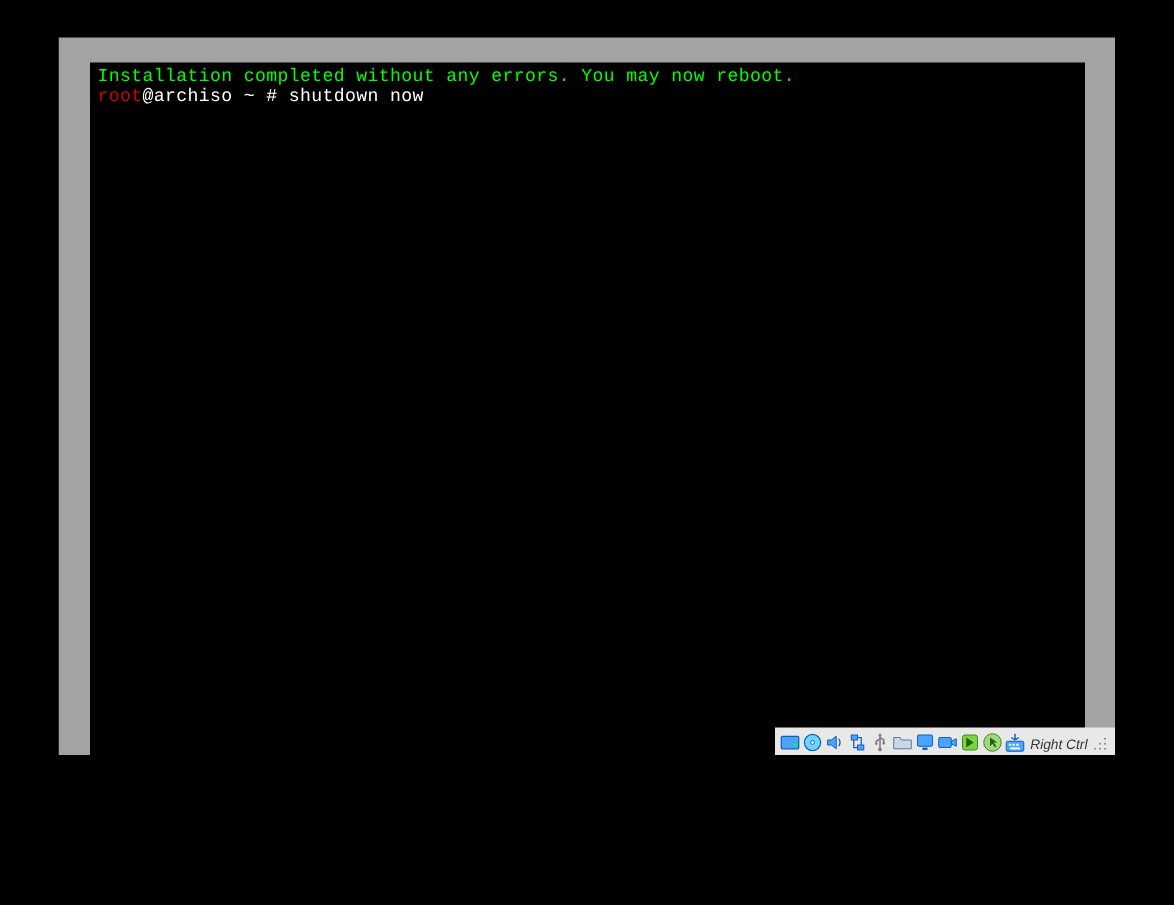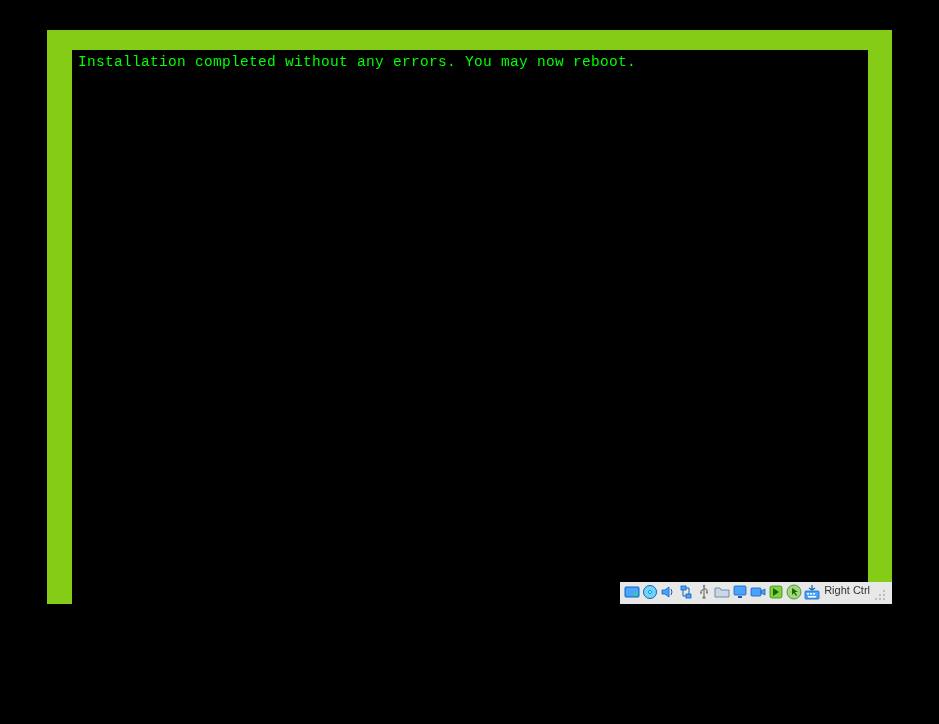--- a/index.html
+++ b/index.html
@@ -14,21 +14,21 @@
       font-family: monospace;
       overflow: hidden;
       position: relative;
     }
     .outer-container {
       position: absolute;
       left: 47px;
       top: 30px;
       width: 845px;
       height: 574px;
-      background: #84cc16;
+      background: #a3a3a3;
       box-shadow: 0 2px 10px rgba(0,0,0,0.5);
     }
     .terminal {
       position: absolute;
       left: 25px;
       top: 20px;
       width: 796px;
       height: 608px;
       background: #000000;
       padding: 4px 6px;
@@ -48,24 +48,25 @@
     }
     .red {
       color: #d00000;
     }
     .statusbar {
       position: absolute;
       bottom: 0;
       right: 0;
       height: 22px;
       display: flex;
-      align-items: flex-start;
+      align-items: flex-end;
       gap: 2px;
       padding: 2px 6px 2px 4px;
       background: #e8e8e8;
+      font-style: italic;
     }
     .status-icon {
       width: 16px;
       height: 16px;
       display: flex;
       align-items: center;
       justify-content: center;
       cursor: pointer;
     }
     .status-icon svg {
@@ -85,20 +86,21 @@
       align-self: flex-end;
       margin-bottom: 1px;
     }
   </style>
 </head>
 <body>
 
 <div class="outer-container">
   <div class="terminal">
     <div class="line green">Installation completed without any errors. You may now reboot.</div>
+    <div class="line"><span class="red">root</span><span class="white">@archiso ~ # </span><span class="white">shutdown now</span></div>
   </div>
 
   <div class="statusbar">
     <div class="status-icon">
       <svg viewBox="0 0 16 16">
           <rect x="1" y="3" width="14" height="10" rx="1" fill="#4aa3ff" stroke="#1360b5" stroke-width="1"></rect>
           <circle cx="12" cy="10" r="1.5" fill="#00ff40"></circle>
         </svg>
     </div>
     <div class="status-icon">

